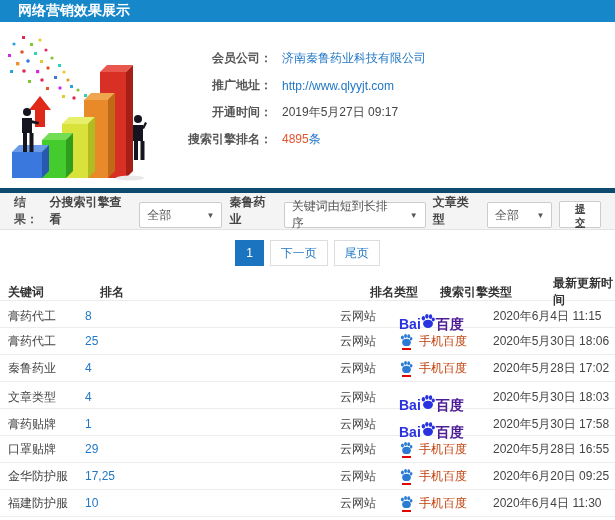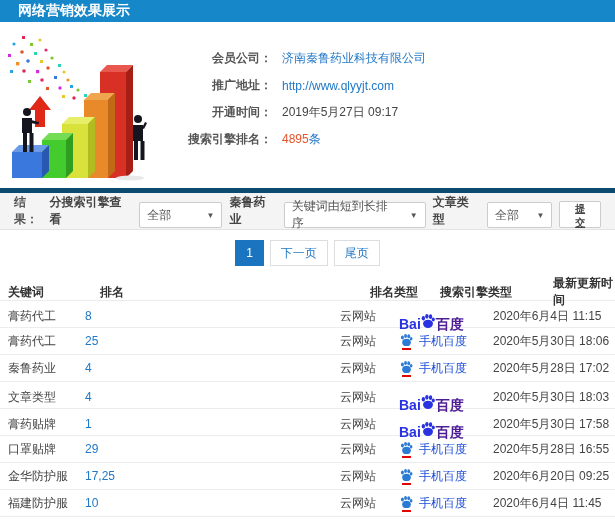--- a/index.html
+++ b/index.html
@@ -41,21 +41,21 @@
   .thead { height:25px; font-weight:bold; color:#333;gap:15px; }
   .trow { height:27px; border-top:1px solid #ececec; color:#444; }
   .c-rank { color:#2178c6; cursor:pointer; }
   .c-time { color:#444; }
   .c-engine { display:flex; align-items:center; padding-left:4px; }
 
   .logo-baidu { display:inline-flex; align-items:flex-end; font-weight:bold; line-height:1; }
   .logo-baidu .bai { color:#2932e1; font-size:14px;margin-top:16px; }
   .logo-baidu .paw-wrap { width:16px; height:16px; color:#2932e1; margin:0 0 2px -1px; }
   .logo-baidu .du { color:#4c1d95; font-size:14px; }
-  .logo-mobile { display:inline-flex; align-items:center; gap:5px; color:#1d4ed8; }
+  .logo-mobile { display:inline-flex; align-items:center; gap:5px; color:#c2410c; }
   .mobile-icon { position:relative; width:15px; height:17px; color:#2b7bd5; flex:none; }
   .mobile-icon svg { width:15px; height:14px; display:block; }
   .mobile-icon .red-bar { position:absolute; bottom:0; left:3px; width:9px; height:2px; background:#e10602; }
   .paw-wrap svg { width:100%; height:100%; display:block; }
 </style>
 </head>
 <body>
 
 <svg width="0" height="0" style="position:absolute">
   <defs>
@@ -357,21 +357,21 @@
       <span class="logo-mobile" style="display: inline-flex;">
         <span class="mobile-icon">
               <svg viewBox="0 0 20 20">
                 <use href="#paw"></use>
               </svg>
               <i class="red-bar"></i>
             </span>
         <span class="mobile-label">手机百度</span>
       </span>
     </span>
-    <span class="c-time">2020年6月4日 11:45</span>
+    <span class="c-time">2020年6月4日 11:30</span>
   </div>
 
   <div class="trow">
     <span class="c-kw"></span>
     <span class="c-rank"></span>
     <span class="c-type"></span>
 
     <span class="c-time"></span>
   </div>
 </div>

